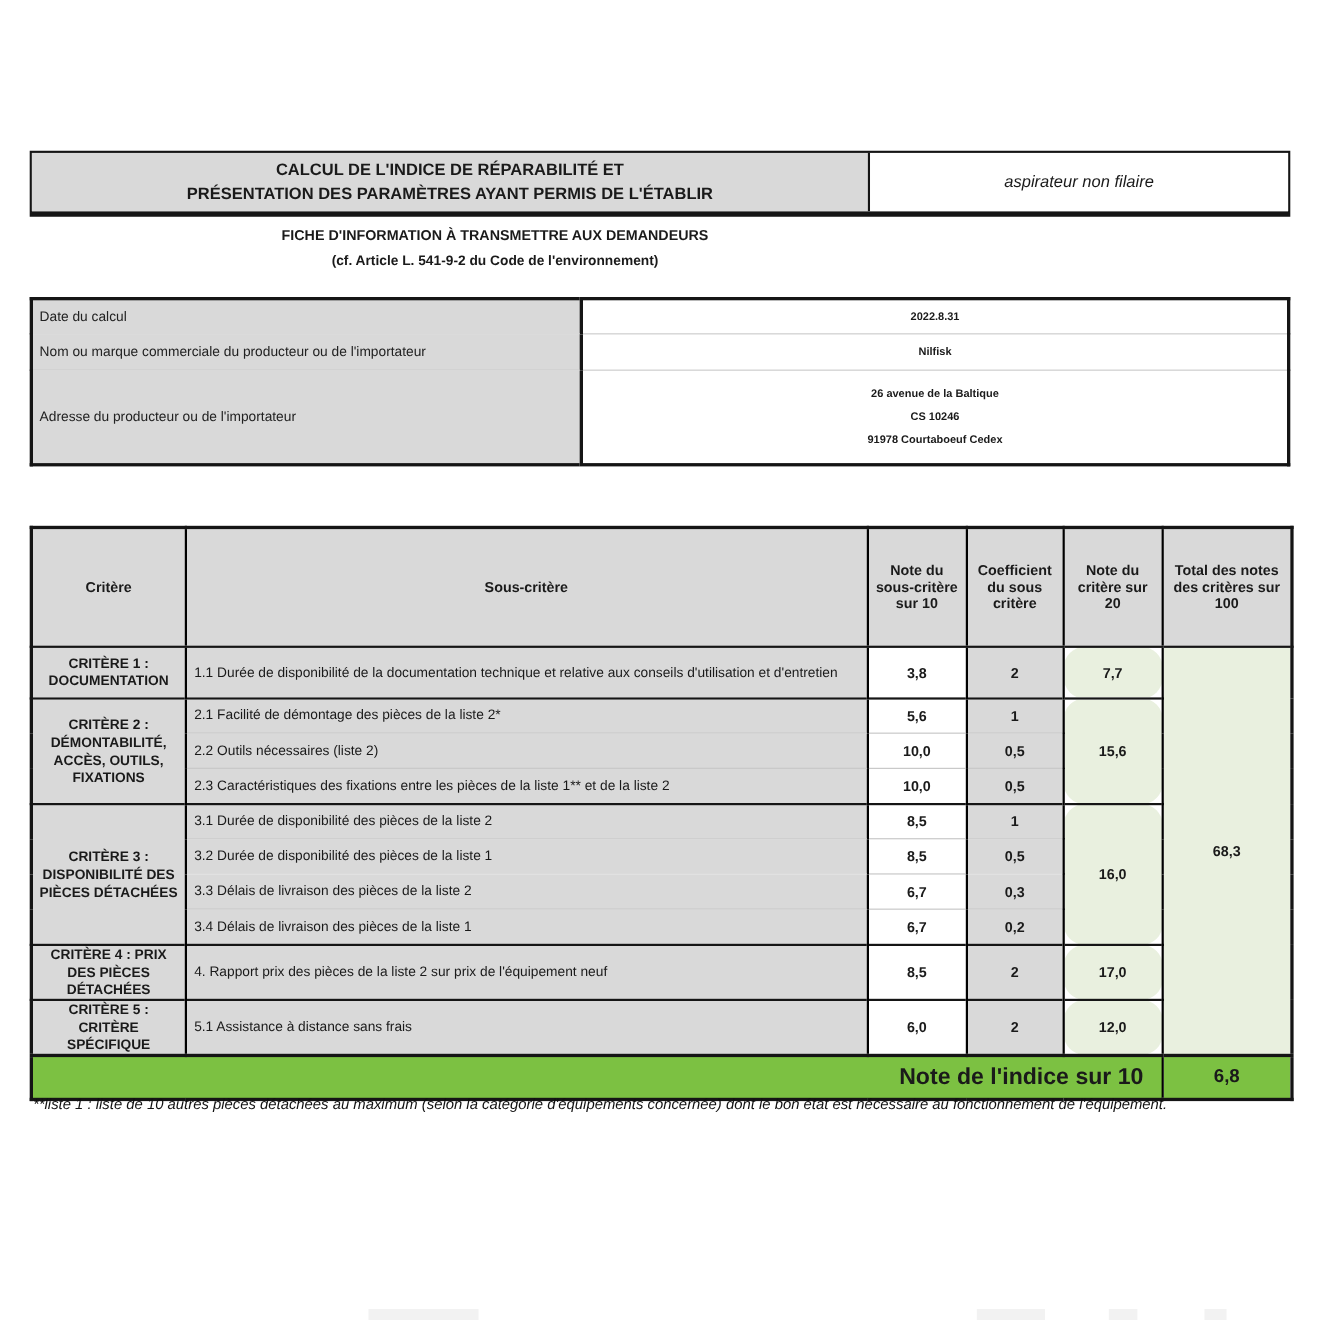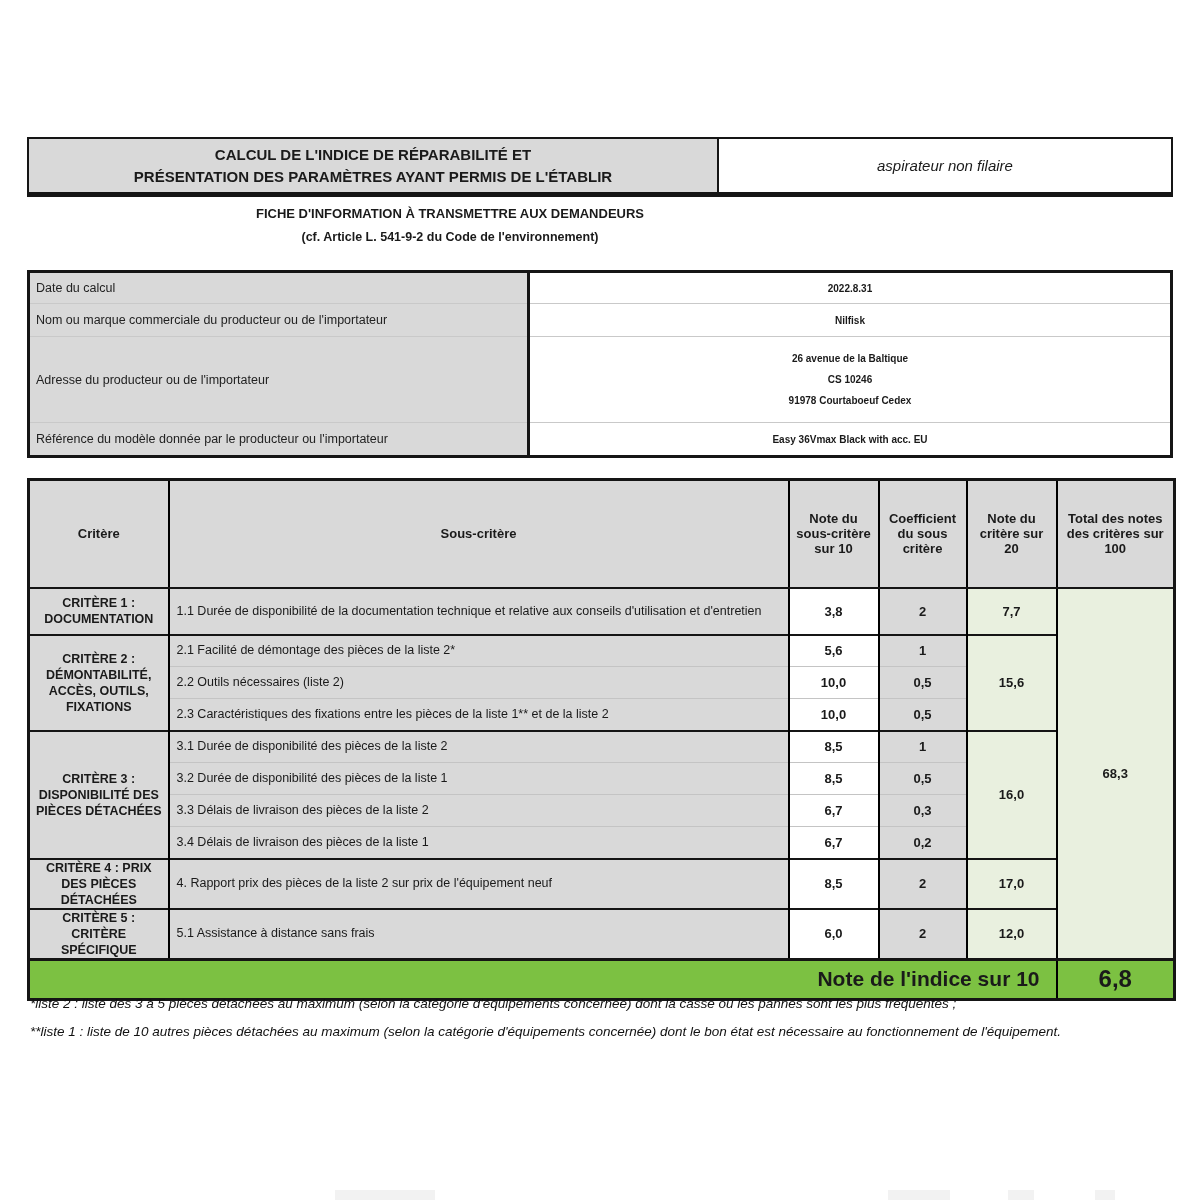--- a/index.html
+++ b/index.html
@@ -3,21 +3,21 @@
 <meta charset="utf-8">
 <style>
   * { margin:0; padding:0; box-sizing:border-box; }
   html,body { width:1200px; height:1200px; background:#ffffff;
               font-family:"Liberation Sans", sans-serif; color:#1a1a1a;
               overflow:hidden; position:relative; }
 
   
   .header-box { position:absolute; left:27px; top:137px; width:1146px; height:60px;
                 display:flex; border:2px solid #151515; border-bottom-width:5px; }
-  .header-title { width:690px; background:#d9d9d9; border-right:2px solid #151515;
+  .header-title { width:762px; background:#d9d9d9; border-right:2px solid #151515;
                   display:flex; flex-direction:column; justify-content:center; align-items:center;
                   font-weight:bold; font-size:15px; line-height:22px; text-align:center; }
   .header-category { flex:1; background:#ffffff; display:flex; align-items:center; justify-content:center;
                      font-style:italic; font-size:15px; }
 
   
   .subtitle { position:absolute; left:0; top:206px; width:900px; text-align:center; }
   .subtitle .l1 { font-weight:bold; font-size:13px; }
   .subtitle .l2 { font-weight:bold; font-size:12.5px; margin-top:9px; }
 
@@ -40,26 +40,26 @@
   .crit-table th, .crit-table td { border-left:2px solid #000000; border-top:1px solid #c4c4c4;
                                    overflow:hidden; vertical-align:middle; }
   .crit-table th { background:#d9d9d9; font-size:13px; font-weight:bold; height:108px;
                    text-align:center; padding:0 4px; border-bottom:2px solid #151515; }
   .crit-table tr.grp td { border-top:2px solid #151515; }
   td.crit  { background:#d9d9d9; font-weight:bold; font-size:12.5px; text-align:center;
              padding:0 5px; line-height:16px; }
   td.sub   { background:#d9d9d9; font-size:12.5px; text-align:left; padding:2px 7px; line-height:15px; }
   td.note10{ background:#ffffff; font-weight:bold; font-size:13px; text-align:center; }
   td.coef  { background:#d9d9d9; font-weight:bold; font-size:13px; text-align:center; }
-  td.note20{ background:#e9f0df; font-weight:bold; font-size:13px; text-align:center; }
+  td.note20{ background:#e9f0df; font-weight:bold; font-size:13px; text-align:center;border-radius:19px; }
   td.total { background:#e9f0df; font-weight:bold; font-size:13px; text-align:center; }
   tr.h47 td { height:47px; } tr.h32 td { height:32px; } tr.h53 td { height:38px; } tr.h33 td { height:33px; }
   tr.scorebar td { background:#7cc142; height:40px; border-top:3px solid #151515; }
   td.scorelabel { font-weight:bold; font-size:21px; text-align:right; padding-right:16px; }
-  td.scoreval   { font-weight:bold; font-size:24px; text-align:center; }
+  td.scoreval   { font-weight:bold; font-size:17px; text-align:center; }
 
   
   .footnotes { position:absolute; left:30px; top:996px; width:1145px;
                font-style:italic; font-size:13.5px; color:#111; }
   .footnotes .fn { margin-bottom:13px; }
 
   
   .artifact { position:absolute; background:#f2f2f2; height:10px; top:1190px; }
   .a1 { left:335px; width:100px; } .a2 { left:888px; width:62px; }
   .a3 { left:1008px; width:26px; } .a4 { left:1095px; width:20px; }
@@ -92,24 +92,20 @@
     <td class="lbl">Nom ou marque commerciale du producteur ou de l'importateur</td>
     <td class="val">Nilfisk</td>
   </tr>
   <tr class="ih3">
     <td class="lbl">Adresse du producteur ou de l'importateur</td>
     <td class="val">
       <div class="addr-line">26 avenue de la Baltique</div>
       <div class="addr-line">CS 10246</div>
       <div class="addr-line">91978 Courtaboeuf Cedex</div>
     </td>
-  </tr>
-  <tr class="ih4">
-    <td class="lbl">Référence du modèle donnée par le producteur ou l'importateur</td>
-    <td class="val">Easy 36Vmax Black with acc. EU</td>
   </tr>
 </tbody>
   </table>
 
 <table class="crit-table">
   <colgroup>
     <col style="width:140px">
       <col style="width:620px">
       <col style="width:90px">
     <col style="width:88px">
@@ -193,20 +189,19 @@
   </tr>
 
   <tr class="scorebar">
     <td class="scorelabel" colspan="5">Note de l'indice sur 10</td>
     <td class="scoreval">6,8</td>
   </tr>
 </tbody>
   </table>
 
 <div class="footnotes">
-  <div class="fn">*liste 2 : liste des 3 à 5 pièces détachées au maximum (selon la catégorie d'équipements concernée) dont la casse ou les pannes sont les plus fréquentes ;</div>
   <div class="fn">**liste 1 : liste de 10 autres pièces détachées au maximum (selon la catégorie d'équipements concernée) dont le bon état est nécessaire au fonctionnement de l'équipement.</div>
 </div>
 
 <div class="artifact a1"></div>
 <div class="artifact a2"></div>
 <div class="artifact a3"></div>
 <div class="artifact a4"></div>
 
 </body></html>

